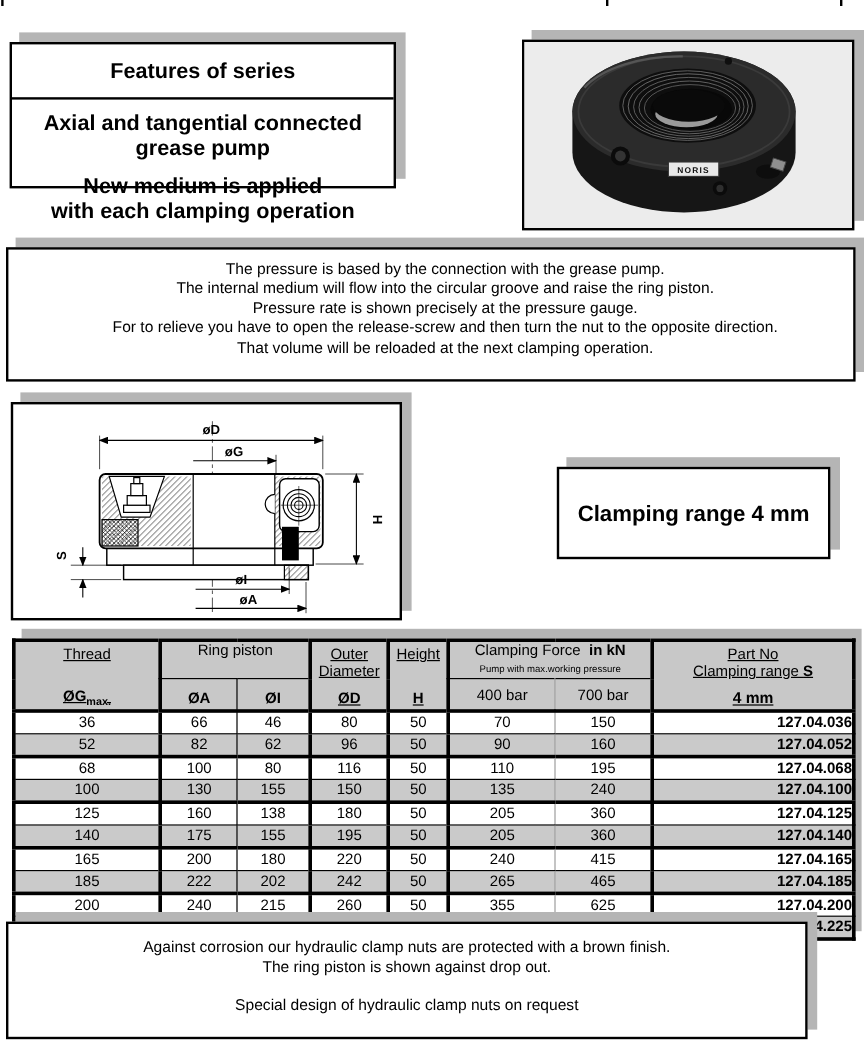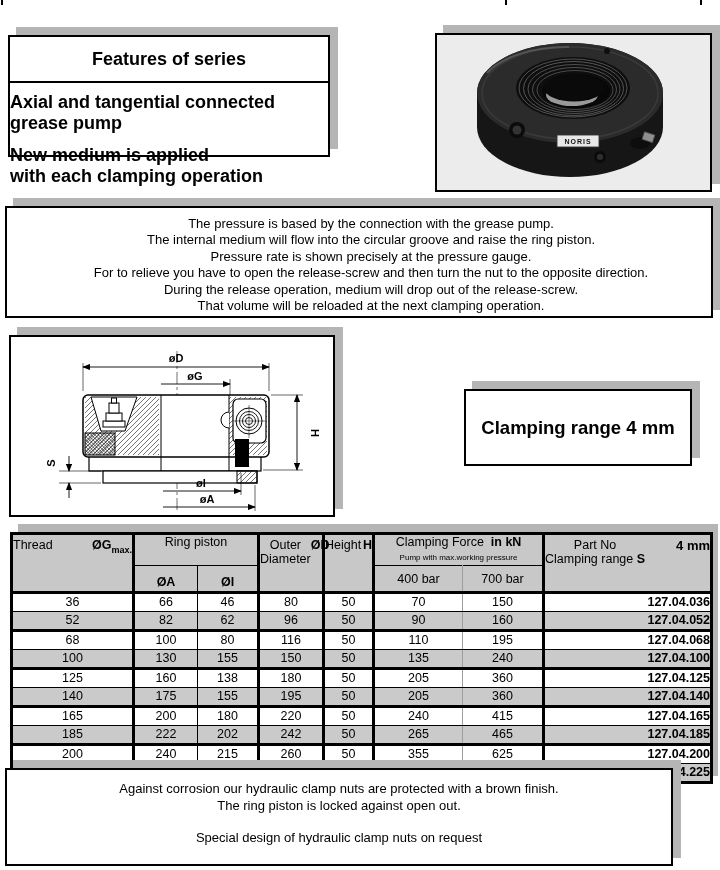--- a/index.html
+++ b/index.html
@@ -4,21 +4,21 @@
 <style>
   html,body{margin:0;padding:0;background:#ffffff;}
   body{font-family:"Liberation Sans", sans-serif; color:#000;}
   #page{position:relative;width:720px;height:870px;background:#fff;overflow:hidden;}
 
   .crop-mark{position:absolute;top:0;width:2px;height:5px;background:#000;}
 
   .shadow-box{box-shadow:8px -8px 0 0 #b5b5b5;background:#fff;border:2px solid #000;position:absolute;box-sizing:border-box;}
 
   
-  #features{left:8px;top:35px;width:322px;height:122px;}
+  #features{left:8px;top:35px;width:322px;height:122px;text-align:center;}
   #features .title{height:44px;border-bottom:2px solid #000;display:flex;align-items:center;justify-content:center;font-weight:bold;font-size:18px;}
   #features .fbody{padding-top:9px;}
   #features .fbody p{margin:0 0 11px 0;font-weight:bold;font-size:18px;line-height:21px;}
 
   
   #photo{left:435px;top:33px;width:277px;height:159px;padding:0;}
   #photo svg{display:block;width:100%;height:100%;}
 
   
   #pressure{left:5px;top:206px;width:708px;height:112px;text-align:center;}
@@ -30,21 +30,21 @@
   #drawing svg{display:block;width:100%;height:100%;}
 
   
   #clamprange{left:464px;top:389px;width:228px;height:77px;display:flex;align-items:center;justify-content:center;font-weight:bold;font-size:18.5px;}
 
   
   #tablewrap{position:absolute;left:10px;top:532px;width:700px;box-shadow:8px -8px 0 0 #b5b5b5;}
   table{border-collapse:collapse;table-layout:fixed;width:700px;border:3px solid #000;}
   thead th{background:#c8c8c8;font-weight:normal;font-size:12.5px;padding:0;vertical-align:top;}
   thead{border-bottom:3px solid #000;}
-  th .flexcol{display:flex;justify-content:space-between;height:56px;box-sizing:border-box;padding:3px 0 2px 0;}
+  th .flexcol{display:flex;flex-direction:column;justify-content:space-between;height:56px;box-sizing:border-box;padding:3px 0 2px 0;text-decoration:underline;}
   .bold{font-weight:bold;}
   .smallnote{font-size:8px;line-height:9px;font-weight:normal;}
   sub{font-size:9px;}
   tbody td{font-size:12.5px;text-align:center;padding:0;height:17px;line-height:17px;border-bottom:1px solid #000;background:#fff;}
   tbody tr:nth-child(even) td{background:#cacaca;border-bottom:3px solid #000;}
   tbody tr:last-child td{border-bottom:none;}
   td:last-child{font-weight:bold;text-align:right;}
   .vr-thick{border-right:3px solid #000;}
   .vr-thin{border-right:1px solid #000;}
   .vr-light{border-right:1px solid #9e9e9e;}
@@ -111,21 +111,20 @@
       <text x="141" y="109" font-size="7" font-weight="bold" letter-spacing="1" text-anchor="middle" fill="#111">NORIS</text>
     </svg>
   </div>
 
   <div id="pressure" class="shadow-box">
     <div class="inner">
       <div class="pline">The pressure is based by the connection with the grease pump.</div>
       <div class="pline">The internal medium will flow into the circular groove and raise the ring piston.</div>
       <div class="pline">Pressure rate is shown precisely at the pressure gauge.</div>
       <div class="pline">For to relieve you have to open the release-screw and then turn the nut to the opposite direction.</div>
-      <div class="pline">During the release operation, medium will drop out of the release-screw.</div>
       <div class="pline">That volume will be reloaded at the next clamping operation.</div>
     </div>
   </div>
 
   <div id="drawing" class="shadow-box">
     <svg viewBox="0 0 322 178">
       <defs>
         <marker id="arr" markerWidth="9" markerHeight="7" refX="8" refY="3.5" orient="auto-start-reverse">
           <path d="M0,0 L9,3.5 L0,7 Z" fill="#000"></path>
         </marker>
@@ -359,18 +358,18 @@
             <td class="vr-thick">900</td>
             <td>127.04.225</td>
           </tr>
         </tbody>
     </table>
   </div>
 
   <div id="notes" class="shadow-box">
     <div class="inner">
       <div class="nline">Against corrosion our hydraulic clamp nuts are protected with a brown finish.</div>
-      <div class="nline">The ring piston is locked against open out.</div>
+      <div class="nline">The ring piston is shown against drop out.</div>
       <div class="footer">Special design of hydraulic clamp nuts on request</div>
     </div>
   </div>
 
 </div>
 
 </body></html>

